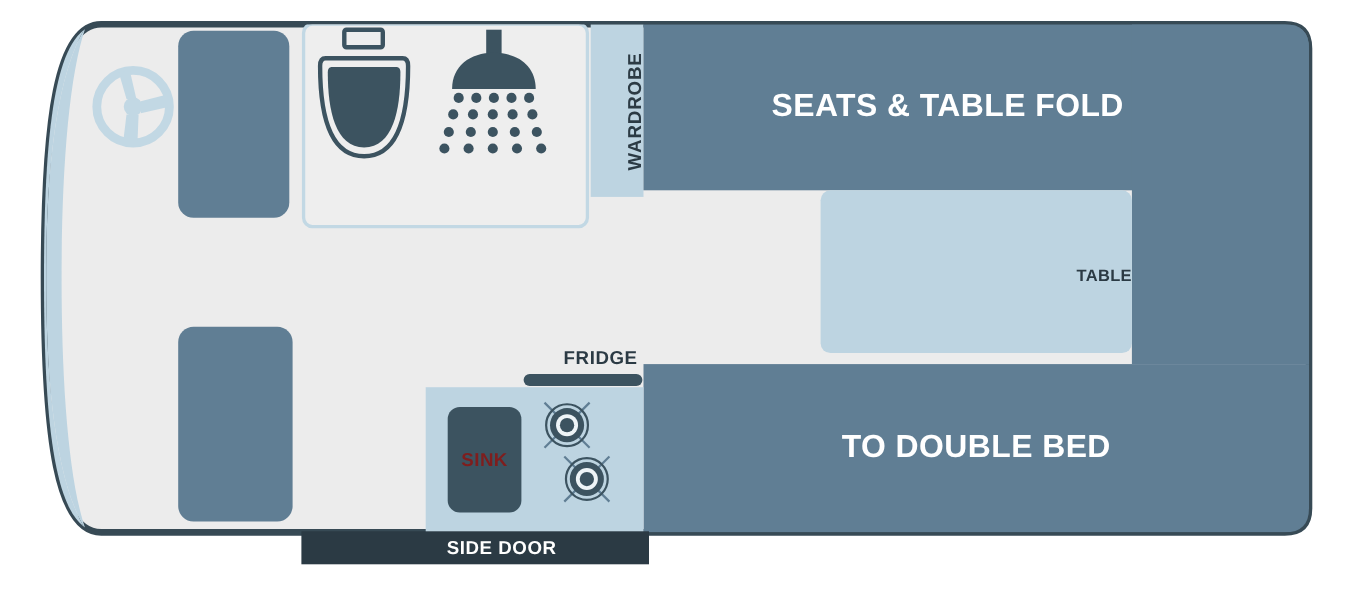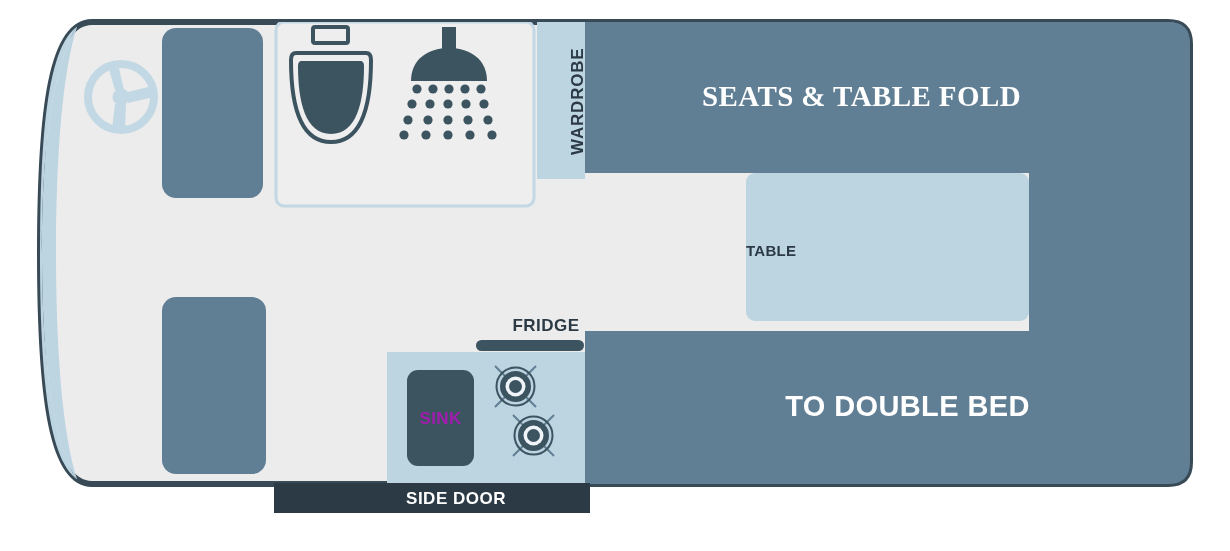--- a/index.html
+++ b/index.html
@@ -38,21 +38,21 @@
   }
   .lbl-table {
     font-size: 15px;
     font-weight: 700;
     color: #2b3a44;
     letter-spacing: 0.3px;
   }
   .lbl-sink {
     font-size: 17px;
     font-weight: 700;
-    color: #a21caf;
+    color: #7f1d1d;
     letter-spacing: 0.4px;
   }
   .lbl-fridge {
     font-size: 17px;
     font-weight: 700;
     color: #2b3a44;
     letter-spacing: 0.5px;
   }
   .lbl-sidedoor {
     font-size: 17px;
@@ -195,25 +195,25 @@
       </g>
 
       <rect x="476" y="340" width="108" height="11" rx="5.5" ry="5.5" fill="#3c5360"></rect>
 
     </g>
 
     <rect x="274" y="483" width="316" height="30" fill="#2b3a44"></rect>
 
   </svg>
 
-  <div class="lbl lbl-zone" style="left:585px; top:80px; width:553px; text-align:center;font-family:Liberation Serif, serif;">SEATS &amp; TABLE FOLD</div>
-
-  <div class="lbl lbl-zone" style="left:585px; top:390px; width:605px; text-align:center;margin-left:20px;">TO DOUBLE BED</div>
-
-  <div class="lbl lbl-table" style="left:746px; top:242px; width:283px; text-align:left;">TABLE</div>
+  <div class="lbl lbl-zone" style="left:585px; top:80px; width:553px; text-align:center;">SEATS &amp; TABLE FOLD</div>
+
+  <div class="lbl lbl-zone" style="left:585px; top:390px; width:605px; text-align:center;">TO DOUBLE BED</div>
+
+  <div class="lbl lbl-table" style="left:746px; top:242px; width:283px; text-align:right;">TABLE</div>
 
   <div class="lbl lbl-sink" style="left:407px; top:409px; width:67px; text-align:center;">SINK</div>
 
   <div class="lbl lbl-fridge" style="left:492px; top:316px; width:108px; text-align:center;">FRIDGE</div>
 
   <div class="lbl lbl-sidedoor" style="left:274px; top:489px; width:316px; text-align:center;">SIDE DOOR</div>
 
   <div class="lbl lbl-wardrobe" style="left:568px; top:155px;">WARDROBE</div>
 
 </div>

